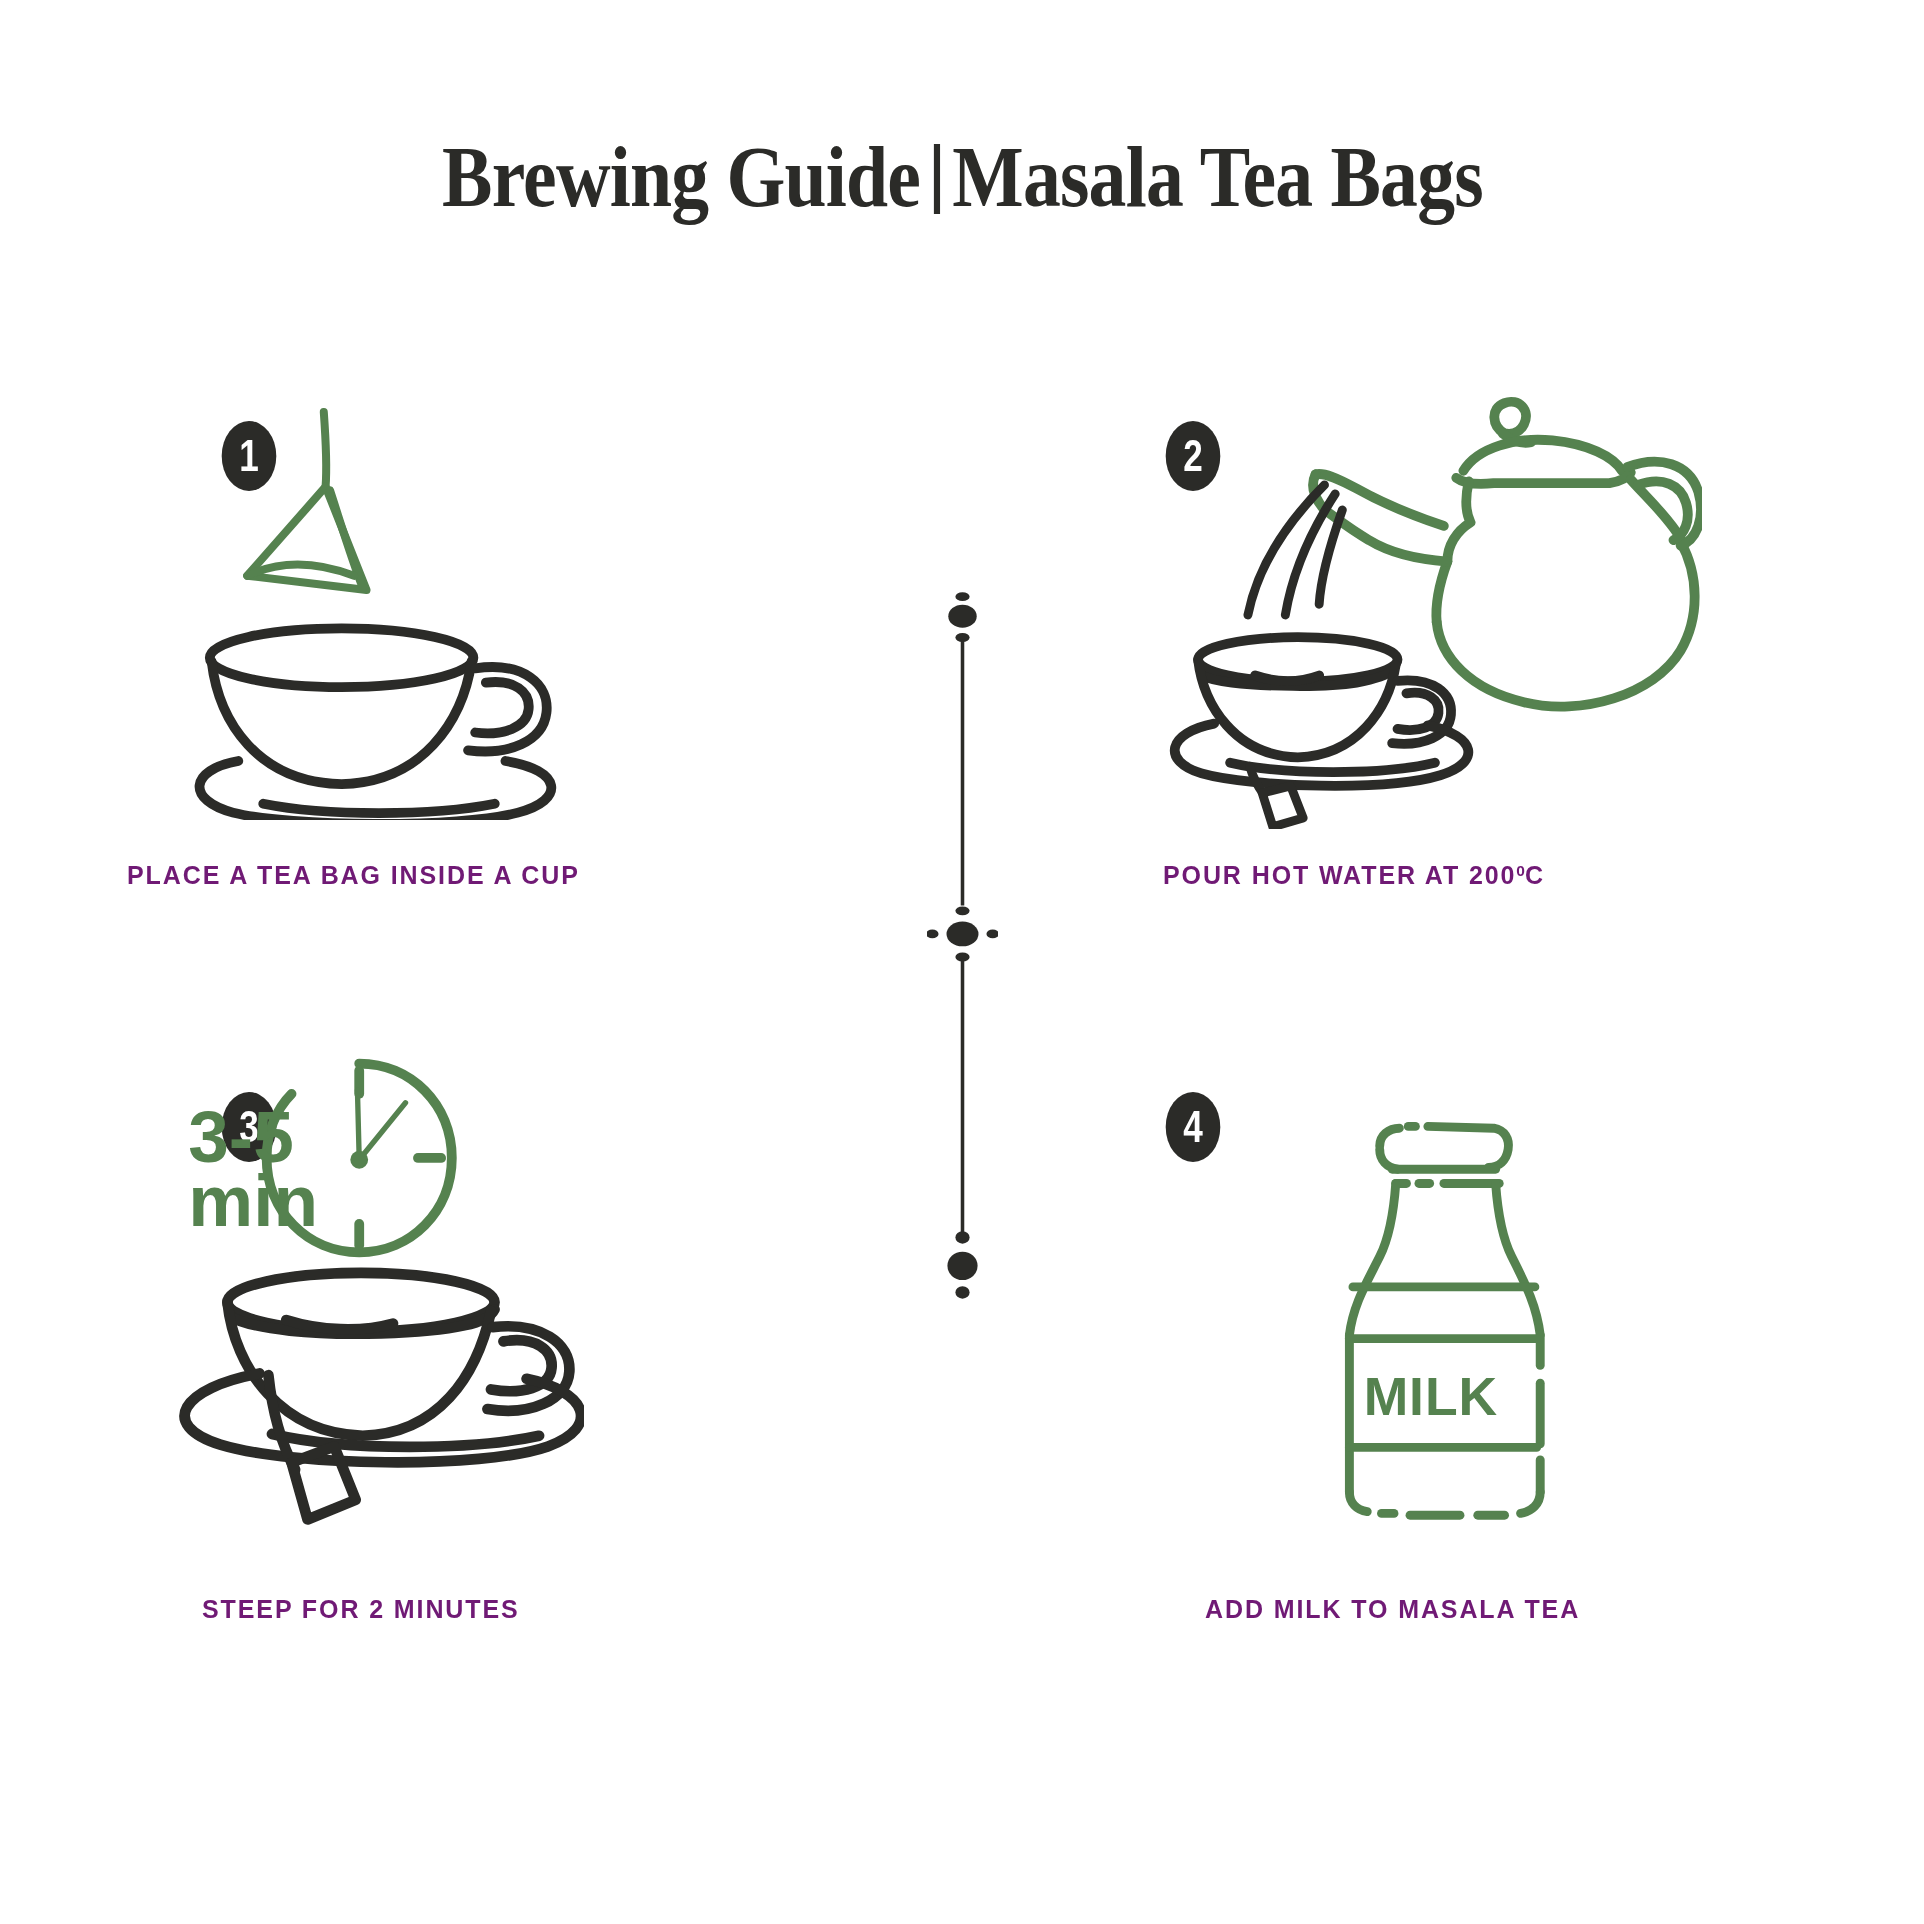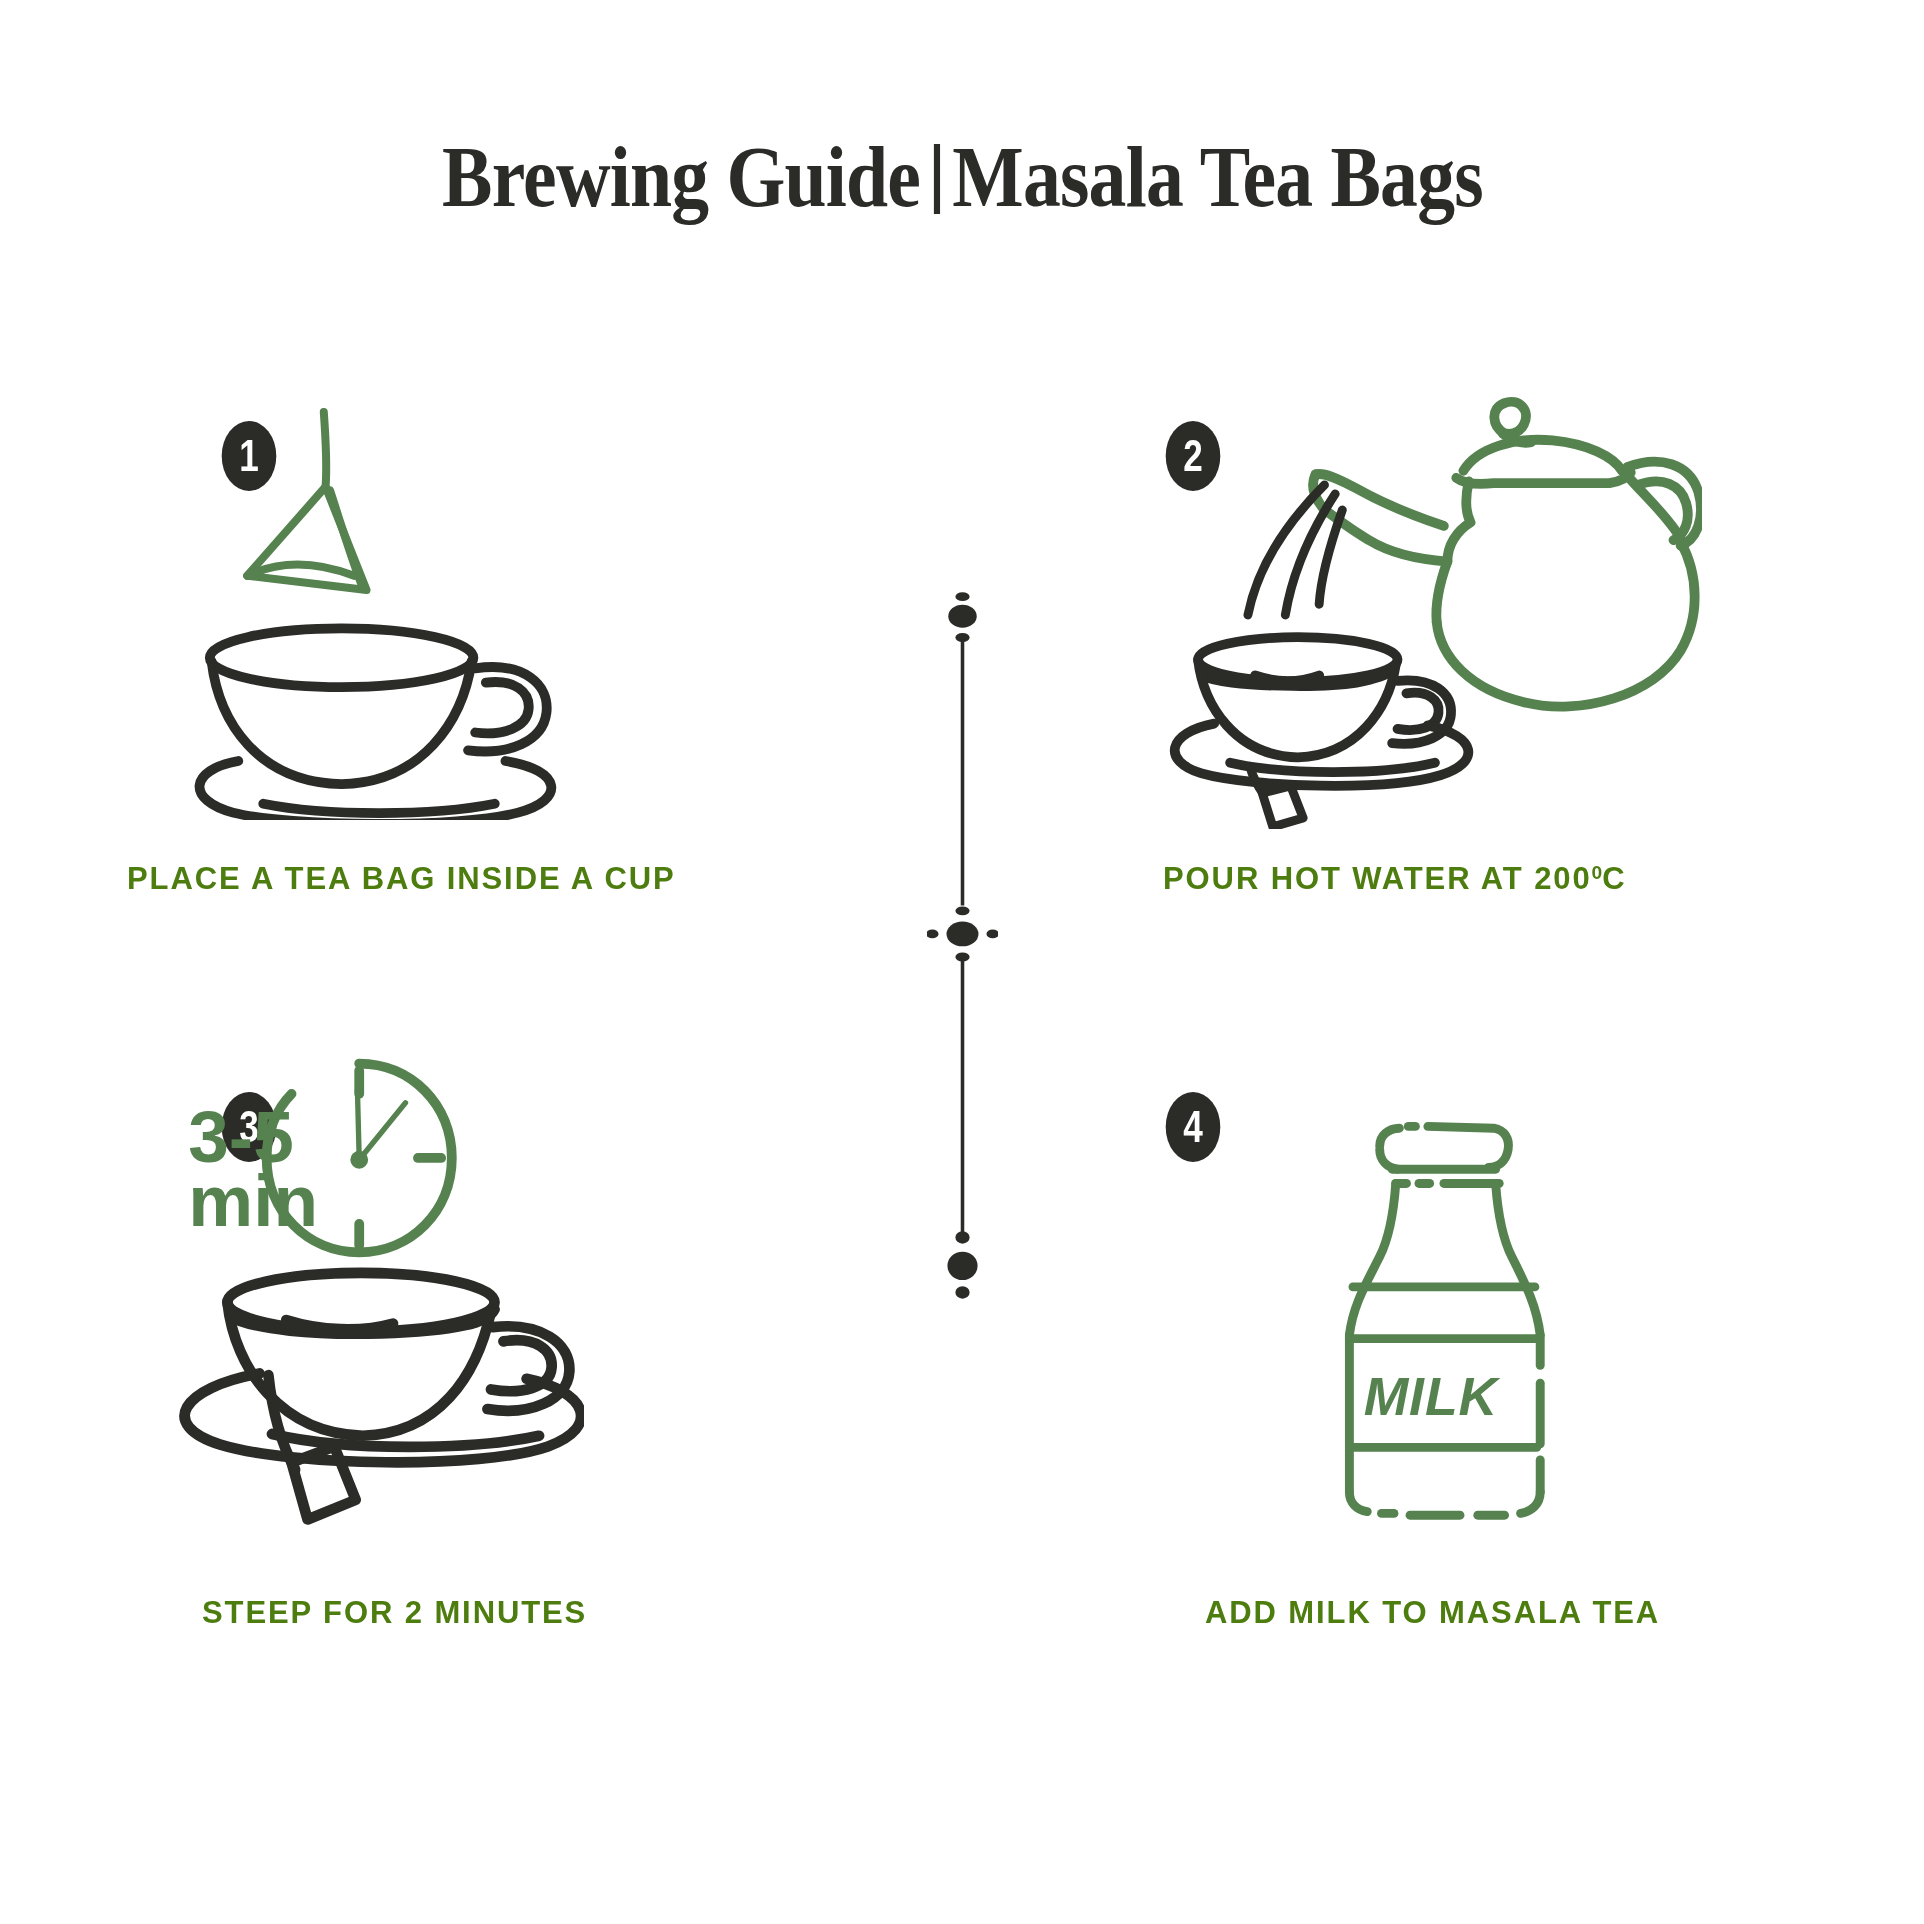--- a/index.html
+++ b/index.html
@@ -68,23 +68,23 @@
     line-height: 70px;
     transform: scaleX(0.78);
   }
   .art {
     position: absolute;
   }
   .caption {
     position: absolute;
     font-family: "Liberation Sans", sans-serif;
     font-weight: bold;
-    font-size: 31px;
+    font-size: 25px;
     letter-spacing: 1.9px;
-    color: #4d7c0f;
+    color: #701a75;
     white-space: nowrap;
   }
   .caption sup {
     font-size: 0.62em;
     vertical-align: 0.52em;
     letter-spacing: 0;
   }
 
   
   #step1 { left: 0px;    top: 392px;  width: 962px; height: 552px; }
@@ -93,21 +93,21 @@
   #step4 { left: 962px; top: 1052px; width: 962px; height: 624px; }
 
   #badge1 { left: 214px; top: 421px; }
   #badge2 { left: 1158px; top: 421px; }
   #badge3 { left: 214px; top: 1092px; }
   #badge4 { left: 1158px; top: 1092px; }
 
   #art1 { left: 192px; top: 401px; width: 374px; height: 419px; }
   #art2 { left: 1150px; top: 392px; width: 552px; height: 437px; }
   #art3 { left: 138px; top: 1044px; width: 446px; height: 552px; }
-  #art4 { left: 1310px; top: 1105px; width: 250px; height: 428px; font-style: italic; }
+  #art4 { left: 1310px; top: 1105px; width: 250px; height: 428px; }
 
   #cap1 { left: 127px;  top: 861px; }
   #cap2 { left: 1163px; top: 861px; }
   #cap3 { left: 202px;  top: 1595px; }
   #cap4 { left: 1205px; top: 1595px; }
 
   
   #divider {
     position: absolute;
     left: 927px;

